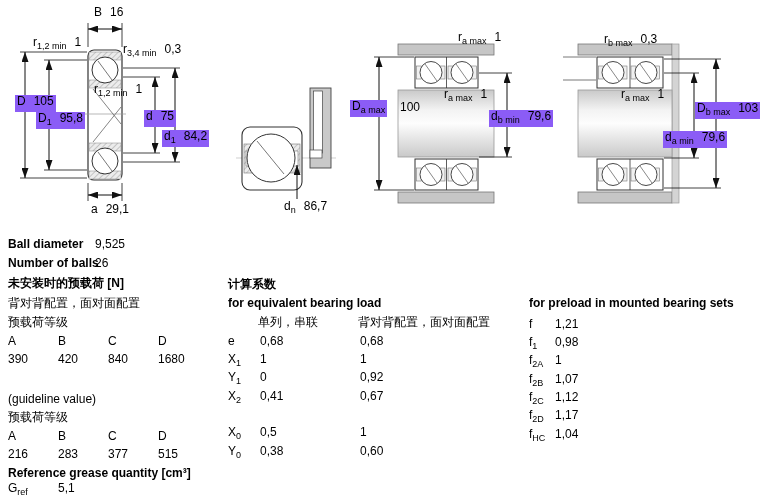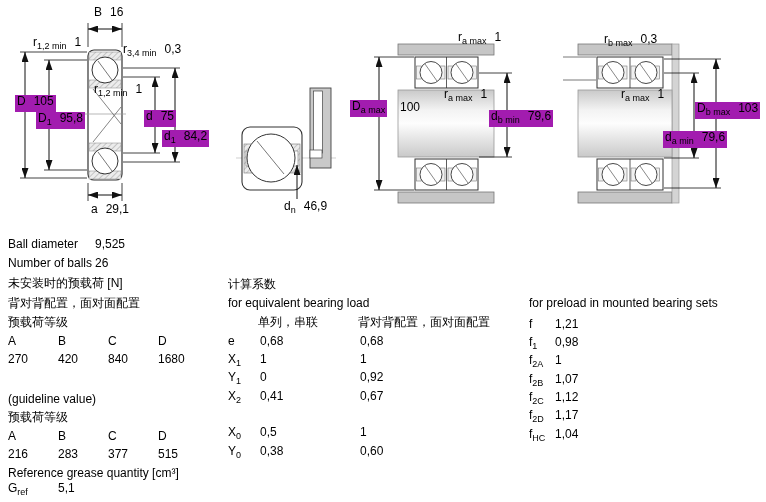--- a/index.html
+++ b/index.html
@@ -1,23 +1,23 @@
 <!DOCTYPE html>
 <html><head>
 <meta charset="utf-8">
 <style>
 *{margin:0;padding:0;box-sizing:border-box}
 html,body{width:766px;height:502px;background:#fff;font-family:"Liberation Sans",sans-serif;color:#000;overflow:hidden}
 #page{position:relative;width:766px;height:502px;background:#fff}
 .abs{position:absolute}
 .t12{font-size:12px;line-height:14px;white-space:nowrap}
-.bold{font-weight:normal}
+.bold{font-weight:bold}
 sub{font-size:9px}
 .dlabel{position:absolute;font-size:12px;line-height:13px;white-space:nowrap}
-.wbg{background:#a21caf;padding:0 2px}
+.wbg{background:#8b5cf6;padding:0 2px}
 .gap{margin-left:8px}
 .abcd{position:absolute;left:8px;display:grid;grid-template-columns:50px 50px 50px 50px;font-size:12px;white-space:nowrap}
 .crow{position:absolute;left:228px;font-size:12px;white-space:nowrap}
 .sym{display:inline-block;width:32px}
 .cv1{display:inline-block;width:100px}
 .prow{position:absolute;left:529px;font-size:12px;white-space:nowrap}
 .psym{display:inline-block;width:26px}
 svg{display:block}
 </style>
 </head>
@@ -168,21 +168,21 @@
   <div class="dlabel" style="left:94px;top:6px"><span>B</span><sub></sub><span class="gap">16</span></div>
   <div class="dlabel" style="left:33px;top:36px"><span>r</span><sub>1,2 min</sub><span class="gap">1</span></div>
   <div class="dlabel" style="left:123px;top:43px"><span>r</span><sub>3,4 min</sub><span class="gap">0,3</span></div>
   <div class="dlabel" style="left:94px;top:83px"><span>r</span><sub>1,2 min</sub><span class="gap">1</span></div>
   <div class="dlabel wbg" style="left:15px;top:95px"><span>D</span><sub></sub><span class="gap">105</span></div>
   <div class="dlabel wbg" style="left:36px;top:112px"><span>D</span><sub>1</sub><span class="gap">95,8</span></div>
   <div class="dlabel wbg" style="left:144px;top:110px"><span>d</span><sub></sub><span class="gap">75</span></div>
   <div class="dlabel wbg" style="left:162px;top:130px"><span>d</span><sub>1</sub><span class="gap">84,2</span></div>
   <div class="dlabel" style="left:91px;top:203px"><span>a</span><sub></sub><span class="gap">29,1</span></div>
 
-  <div class="dlabel" style="left:284px;top:200px"><span>d</span><sub>n</sub><span class="gap">46,9</span></div>
+  <div class="dlabel" style="left:284px;top:200px"><span>d</span><sub>n</sub><span class="gap">86,7</span></div>
 
   <div class="dlabel" style="left:458px;top:31px"><span>r</span><sub>a max</sub><span class="gap">1</span></div>
   <div class="dlabel" style="left:444px;top:88px"><span>r</span><sub>a max</sub><span class="gap">1</span></div>
   <div class="dlabel wbg" style="left:350px;top:100px"><span>D</span><sub>a max</sub></div>
   <div class="dlabel" style="left:400px;top:101px"><span>100</span></div>
   <div class="dlabel wbg" style="left:489px;top:110px"><span>d</span><sub>b min</sub><span class="gap">79,6</span></div>
 
   <div class="dlabel" style="left:604px;top:33px"><span>r</span><sub>b max</sub><span class="gap">0,3</span></div>
   <div class="dlabel" style="left:621px;top:88px"><span>r</span><sub>a max</sub><span class="gap">1</span></div>
   <div class="dlabel wbg" style="left:695px;top:102px"><span>D</span><sub>b max</sub><span class="gap">103</span></div>
@@ -196,21 +196,21 @@
   <div class="abs t12 bold" style="left:8px;top:276px">未安装时的预载荷 [N]</div>
   <div class="abs t12" style="left:8px;top:296px">背对背配置，面对面配置</div>
   <div class="abs t12" style="left:8px;top:315px">预载荷等级</div>
   <div class="abcd" style="top:334px">
     <span>A</span>
     <span>B</span>
     <span>C</span>
     <span>D</span>
   </div>
   <div class="abcd" style="top:352px">
-    <span>270</span>
+    <span>390</span>
     <span>420</span>
     <span>840</span>
     <span>1680</span>
   </div>
 
   <div class="abs t12" style="left:8px;top:392px">(guideline value)</div>
   <div class="abs t12" style="left:8px;top:410px">预载荷等级</div>
   <div class="abcd" style="top:429px">
     <span>A</span>
     <span>B</span>

